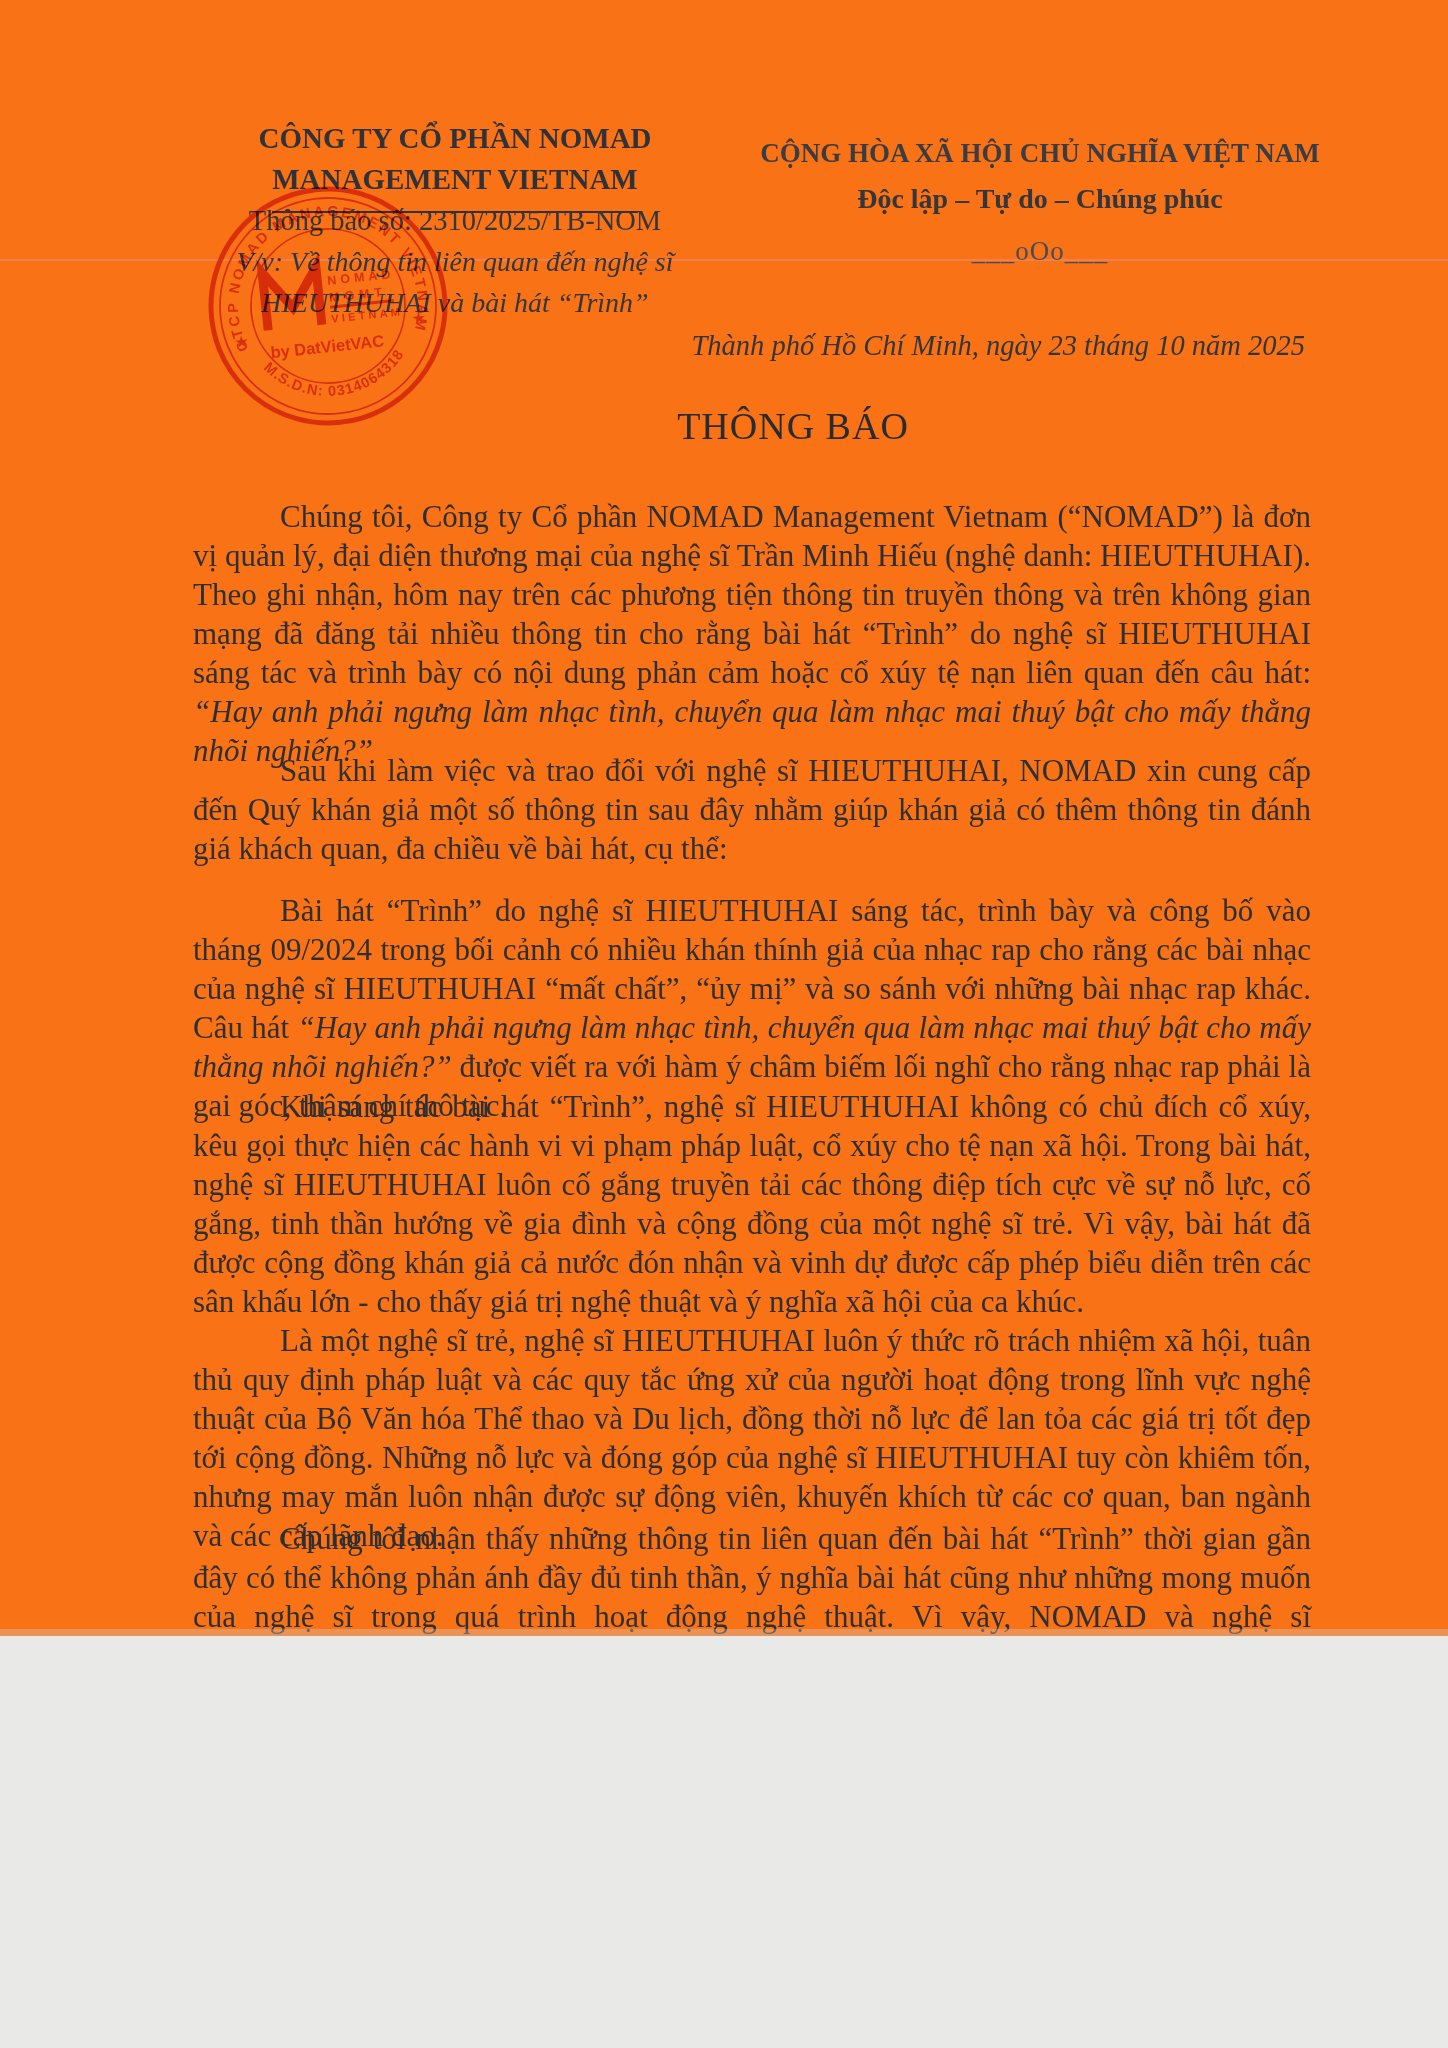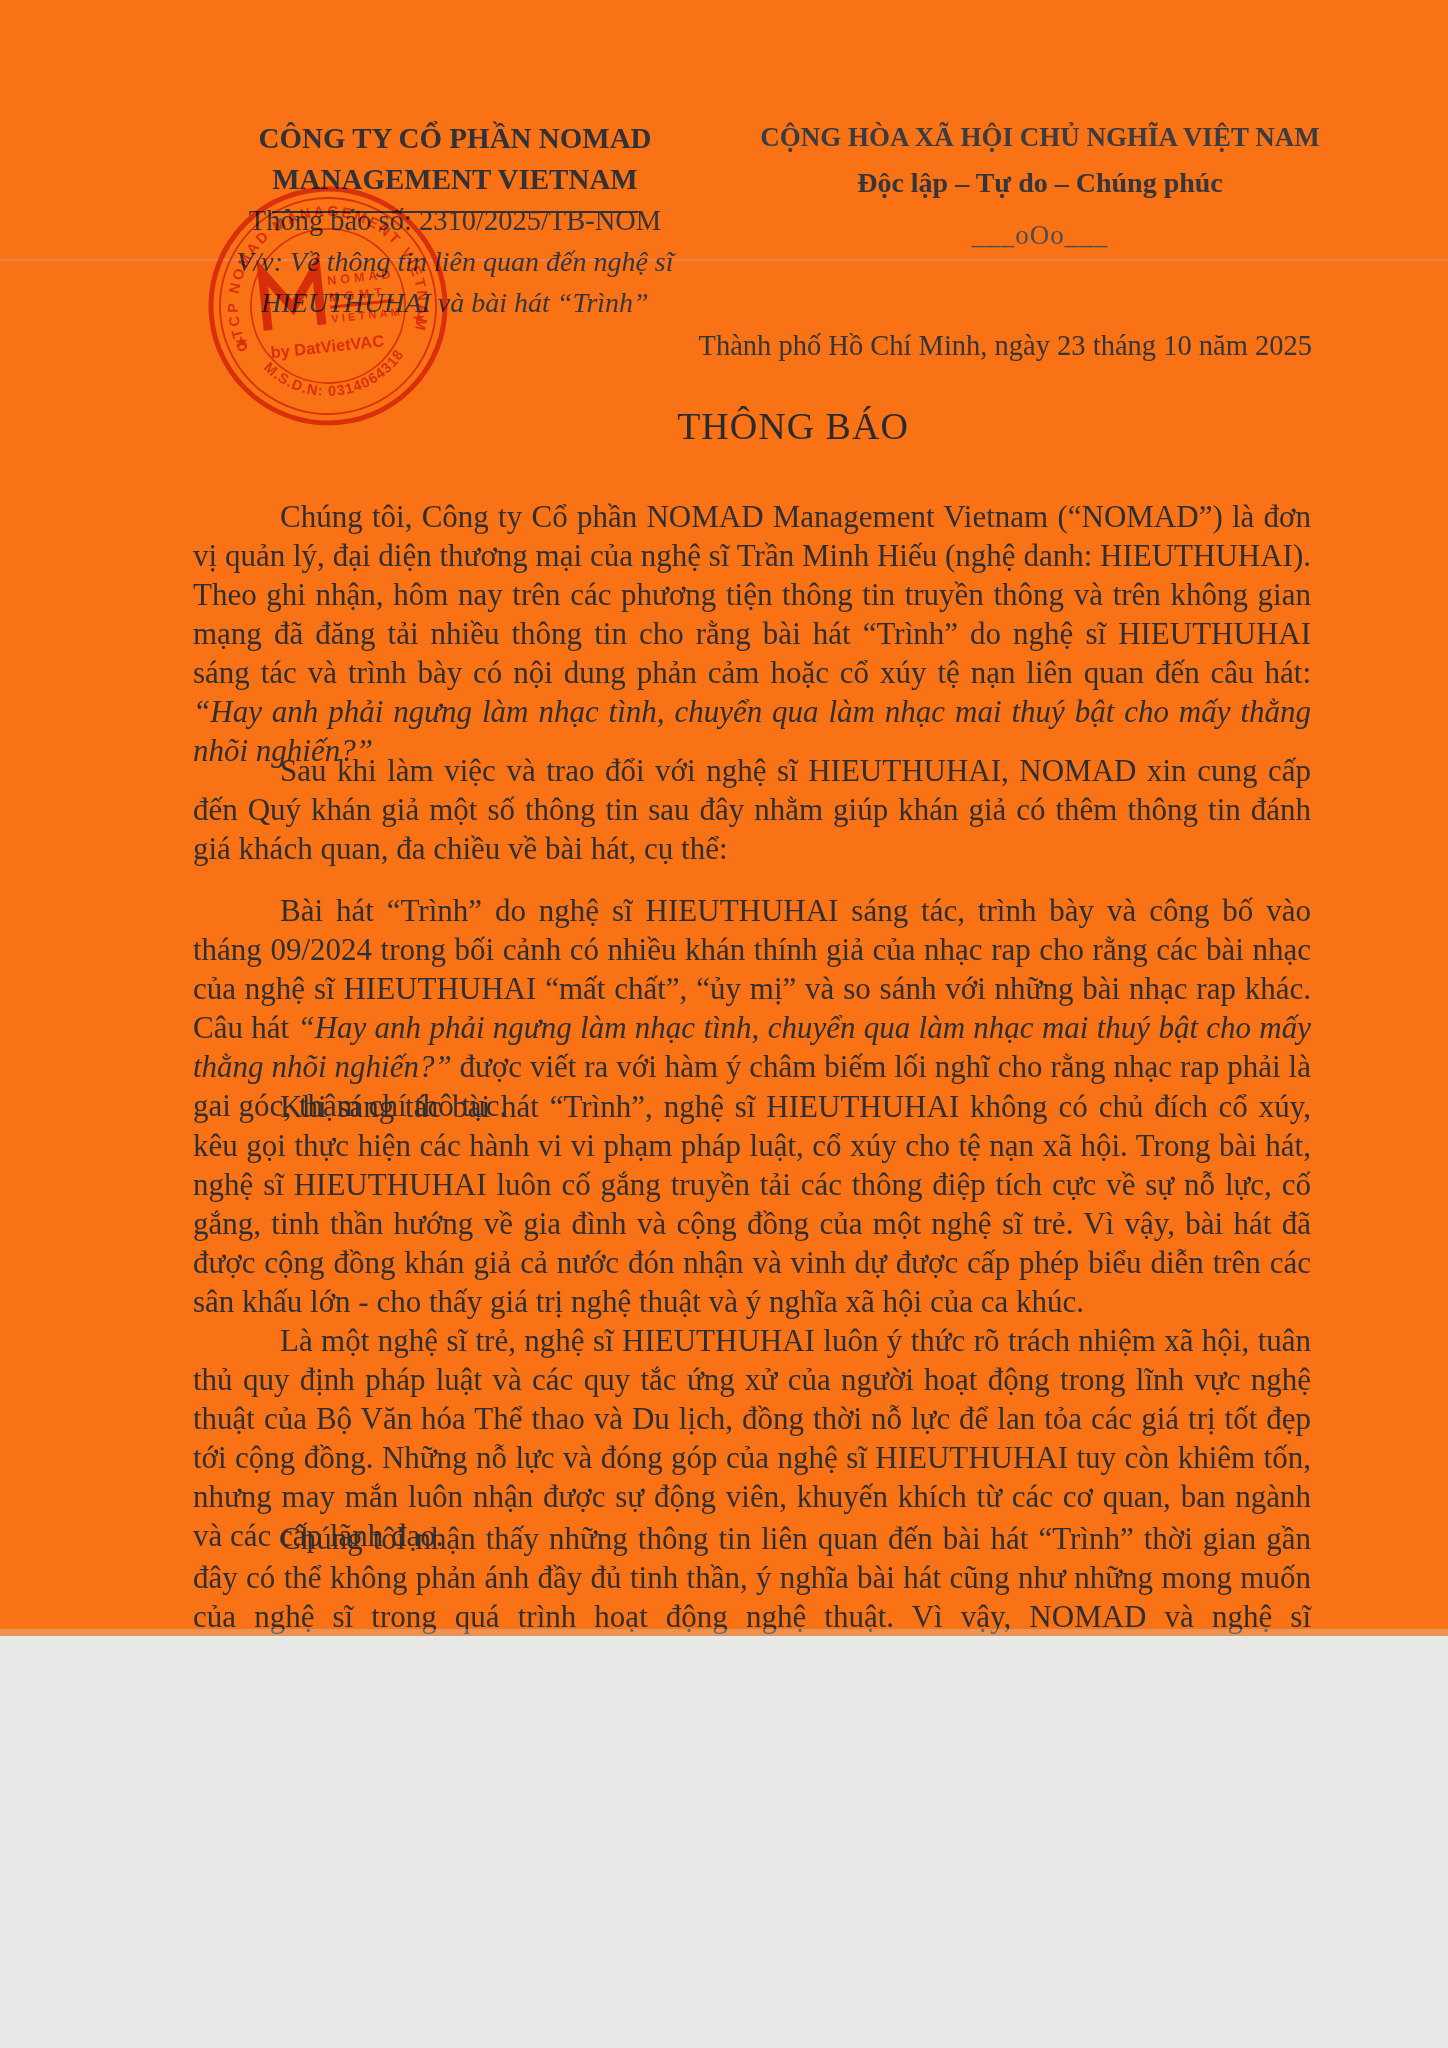--- a/index.html
+++ b/index.html
@@ -20,26 +20,26 @@
 
   
   .hdr-left{position:absolute;left:150px;top:118px;width:610px;text-align:center;}
   .hdr-left .l1{font-weight:bold;font-size:29px;line-height:41px;color:#303238;}
   .hdr-left .l2{font-weight:bold;font-size:29px;line-height:41px;color:#303238;}
   .hdr-left .l2 span{border-bottom:2.5px solid #303238;padding-bottom:16px;}
   .hdr-left .l3{font-size:28.5px;line-height:41px;color:#35363b;}
   .hdr-left .l4,.hdr-left .l5{font-style:italic;font-size:28px;line-height:41px;color:#35363b;}
 
   .hdr-right{position:absolute;left:752px;top:120px;width:576px;text-align:center;}
-  .hdr-right .n1{font-weight:bold;font-size:27px;line-height:34px;color:#3a3c42;}
+  .hdr-right .n1{font-weight:bold;font-size:27px;line-height:34px;color:#3a3c42;margin-top:16px;}
   .hdr-right .n2{font-weight:bold;font-size:28px;line-height:34px;margin-top:12px;color:#34363c;}
   .hdr-right .sep{font-size:27px;margin-top:20px;color:#4a4c52;letter-spacing:1px;}
 
-  .dateline{position:absolute;left:197px;top:330px;width:1115px;
-    text-align:right;font-size:28.5px;color:#34353a;}
+  .dateline{position:absolute;left:190px;top:330px;width:1115px;
+    text-align:right;font-style:italic;font-size:28.5px;color:#34353a;}
 
   .doc-title{position:absolute;left:593px;top:404px;width:400px;text-align:center;
     font-weight:normal;font-size:38px;letter-spacing:1px;color:#2a2b2f;}
 
   
   .para{position:absolute;left:193px;width:1118px;
     font-size:31px;line-height:39px;text-align:justify;text-indent:87px;color:#2e2f33;}
   .p1{top:466px;} .p2{top:720px;} .p3{top:860px;}
   .p4{top:1056px;} .p5{top:1290px;} .p6{top:1488px;}
   .seg-italic{font-style:italic;}

